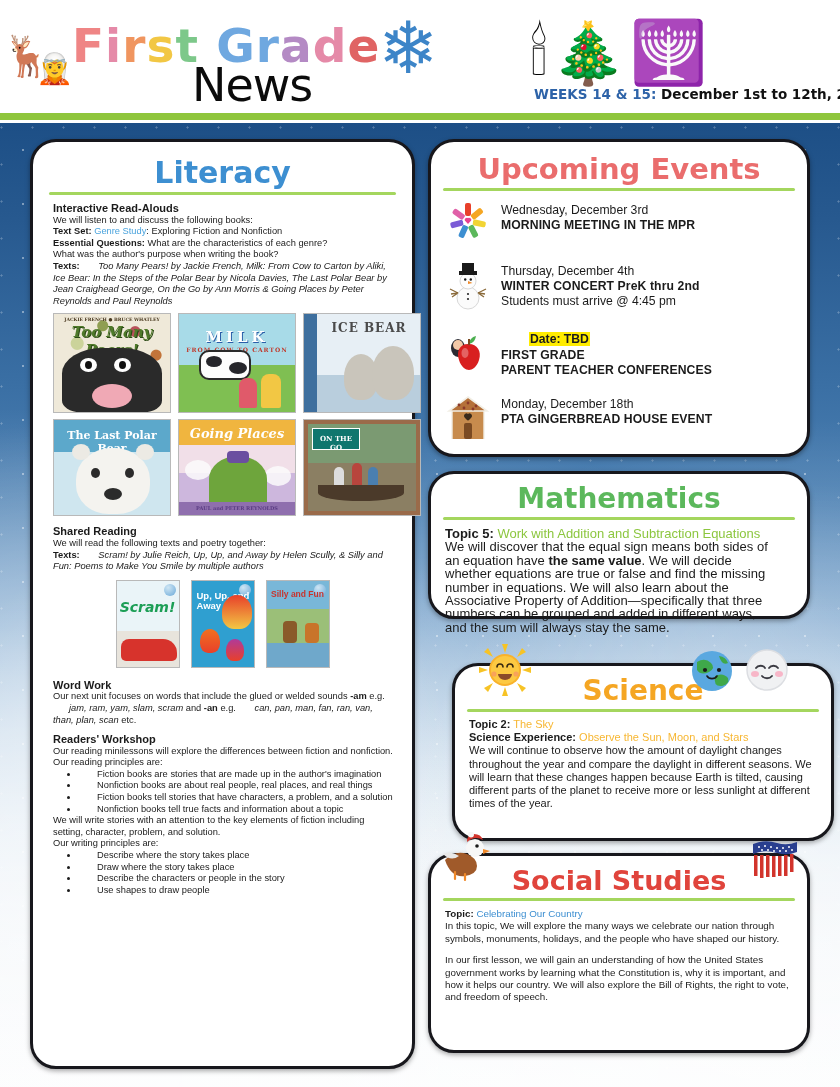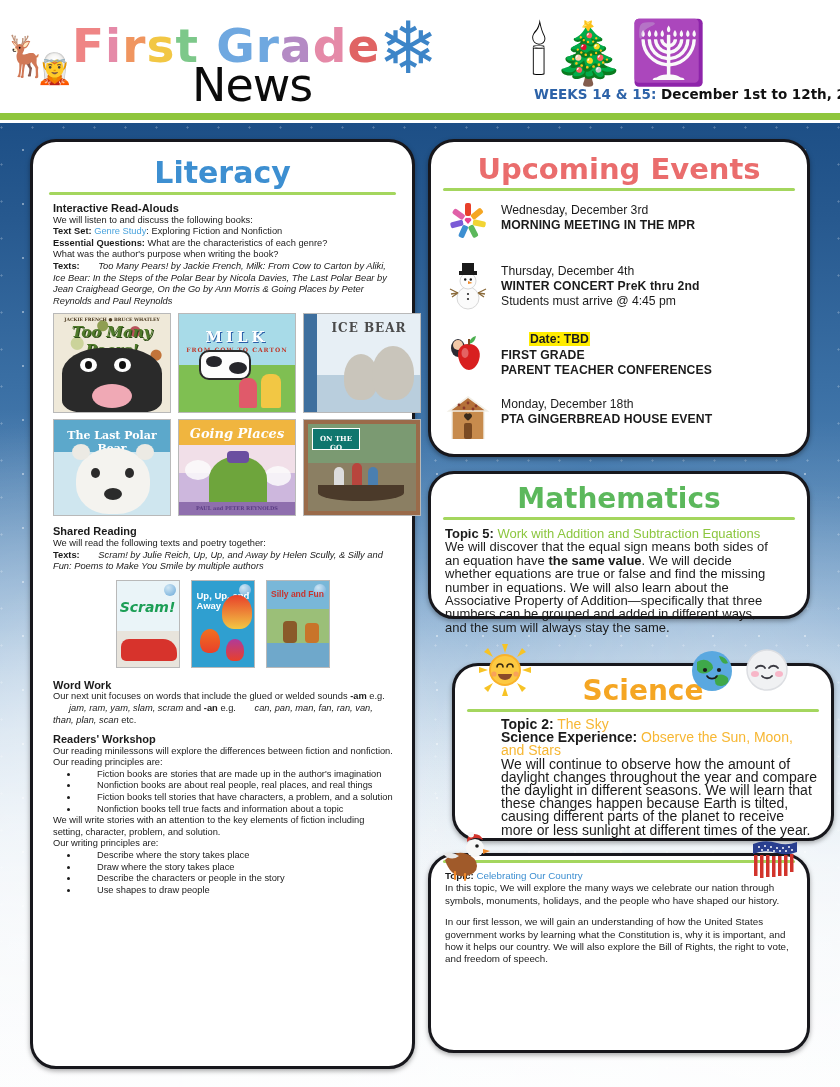--- a/index.html
+++ b/index.html
@@ -275,21 +275,21 @@
   #math .card-title { color: #5cb85c; font-size: 28px; padding-top: 11px; }
   #math .body-text { padding: 7px 28px 0 14px; font-size: 13px; line-height: 13.4px; color: #1b1b1b; }
   .topic-green { color: #8cc63f; }
 
   
   #science {
     left: 452px; top: 540px;
     width: 382px; height: 178px;
   }
   #science .card-title { color: #f5a623; font-size: 28px; padding-top: 11px; }
-  #science .body-text { padding: 6px 14px 0 14px; font-size: 14px; line-height: 13.2px; color: #1b1b1b; margin-left: 32px; }
+  #science .body-text { padding: 6px 14px 0 14px; font-size: 11px; line-height: 13.2px; color: #1b1b1b; }
   .topic-orange { color: #f7b733; }
   .sci-deco { position: absolute; top: -22px; pointer-events: none; }
   .sci-sun  { left: 22px; font-size: 56px; line-height:1; }
   .sci-earth{ left: 236px; top: -16px; font-size: 42px; line-height:1; }
   .sci-moon { left: 290px; top: -18px; font-size: 44px; line-height:1; }
 
   
   #social {
     left: 428px; top: 730px;
     width: 382px; height: 200px;
@@ -663,20 +663,21 @@
           <rect x="3" y="17" width="3.5" height="21"></rect>
             <rect x="9" y="17" width="3.5" height="23"></rect>
           <rect x="15" y="17" width="3.5" height="22"></rect>
             <rect x="21" y="18" width="3.5" height="21"></rect>
           <rect x="27" y="18" width="3.5" height="20"></rect>
             <rect x="33" y="17" width="3.5" height="21"></rect>
           <rect x="39" y="16" width="3.5" height="18"></rect>
         </g>
       </svg>
     </div>
+    <div class="card-title">Social Studies</div>
     <div class="title-rule"></div>
     <div class="body-text">
       <div><span class="lbl">Topic:</span><span class="topic-blue"> Celebrating Our Country</span></div>
       <div>In this topic, We will explore the many ways we celebrate our nation through symbols, monuments, holidays, and the people who have shaped our history.</div>
       <div class="para-gap"></div>
       <div>In our first lesson, we will gain an understanding of how the United States government works by learning what the Constitution is, why it is important, and how it helps our country. We will also explore the Bill of Rights, the right to vote, and freedom of speech.</div>
     </div>
   </div>
 
 </div>

